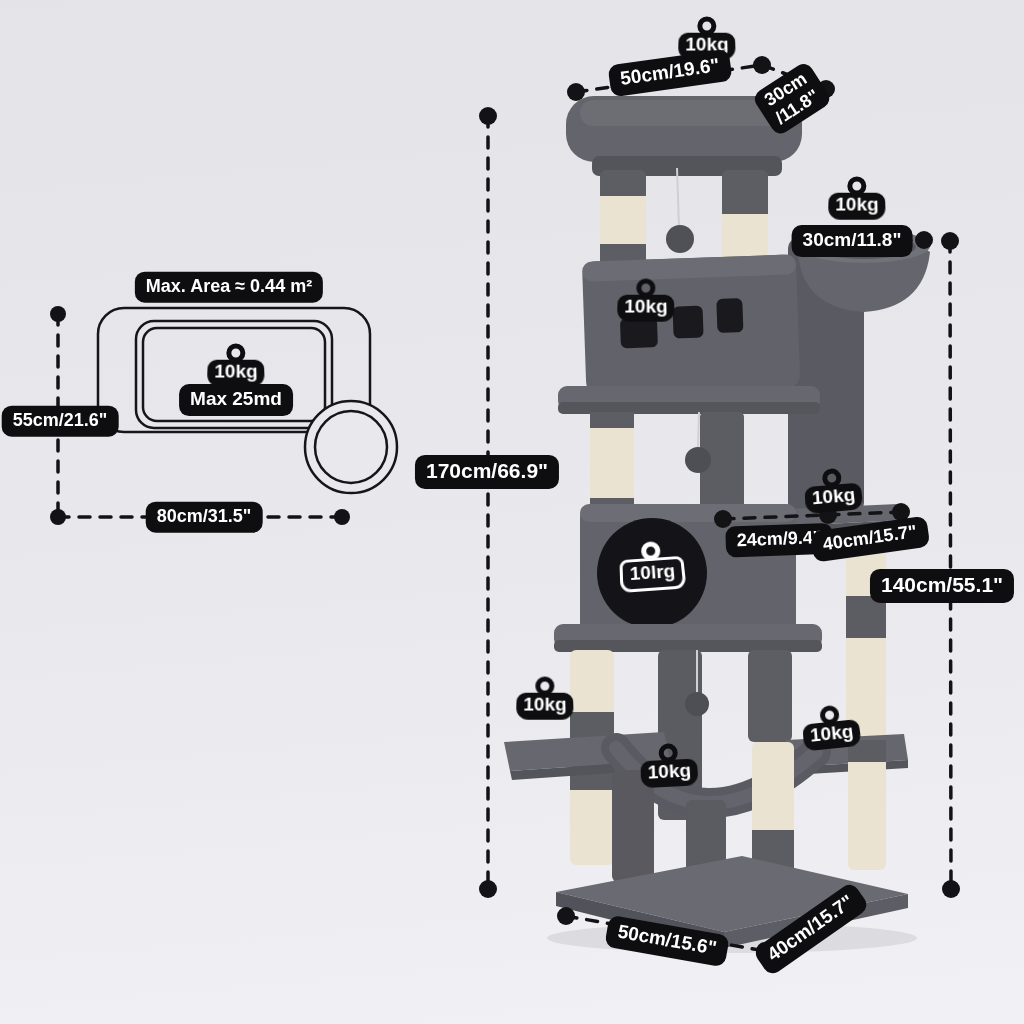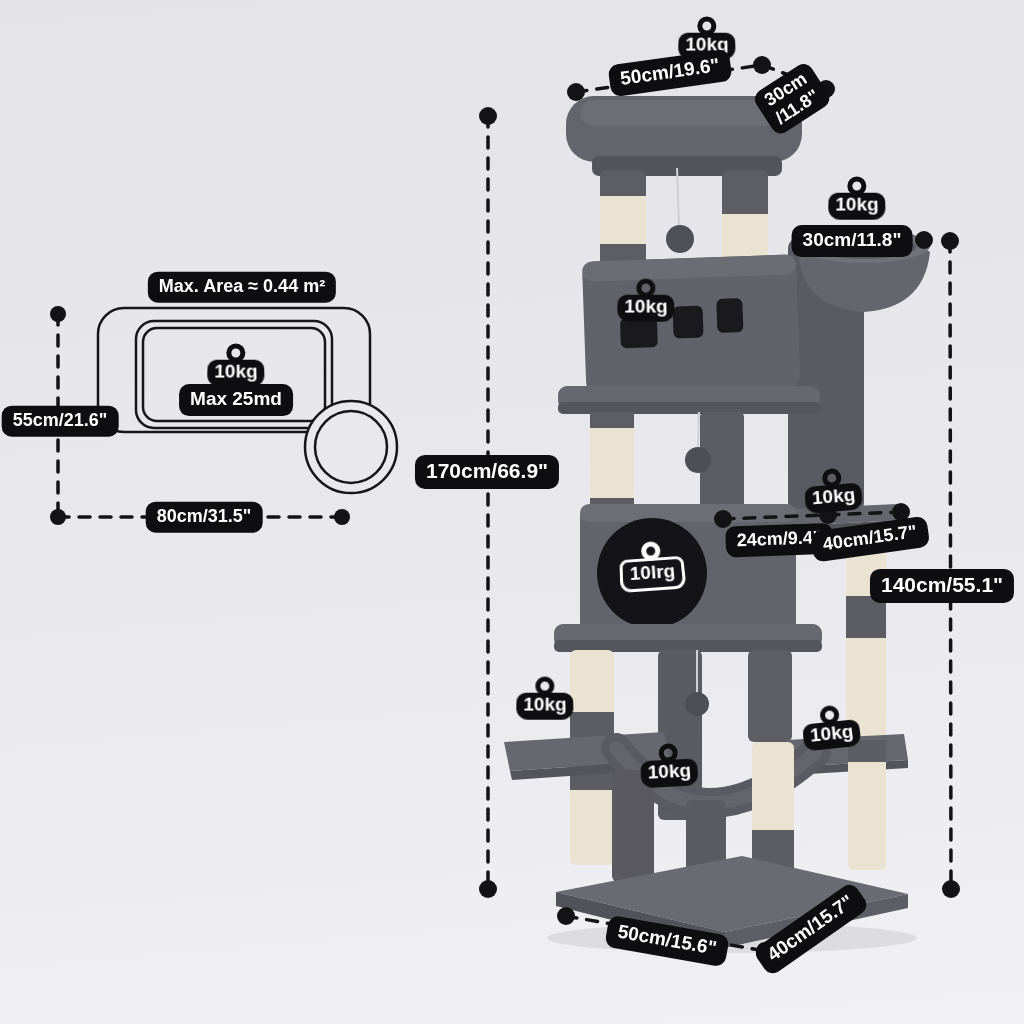--- a/index.html
+++ b/index.html
@@ -161,21 +161,21 @@
       <circle cx="566" cy="916" r="9"></circle>
         <circle cx="765" cy="951" r="9"></circle>
         <circle cx="853" cy="902" r="9"></circle>
       <circle cx="58" cy="314" r="8"></circle>
         <circle cx="58" cy="517" r="8"></circle>
         <circle cx="342" cy="517" r="8"></circle>
     </g>
   </svg>
 
 
-  <div class="pill small" style="left:229px;top:287px;margin-left:13px;">Max. Area ≈ 0.44 m²</div>
+  <div class="pill small" style="left:229px;top:287px;">Max. Area ≈ 0.44 m²</div>
   <div class="badge" style="left:236px;top:365px;">
     <span class="ring"></span>
     <span class="body">10kg</span>
   </div>
   <div class="pill" style="left:236px;top:400px;">Max 25md</div>
   <div class="pill small" style="left:60px;top:421px;">55cm/21.6"</div>
   <div class="pill small" style="left:204px;top:517px;">80cm/31.5"</div>
 
   <div class="badge" style="left:707px;top:38px;">
     <span class="ring"></span>

